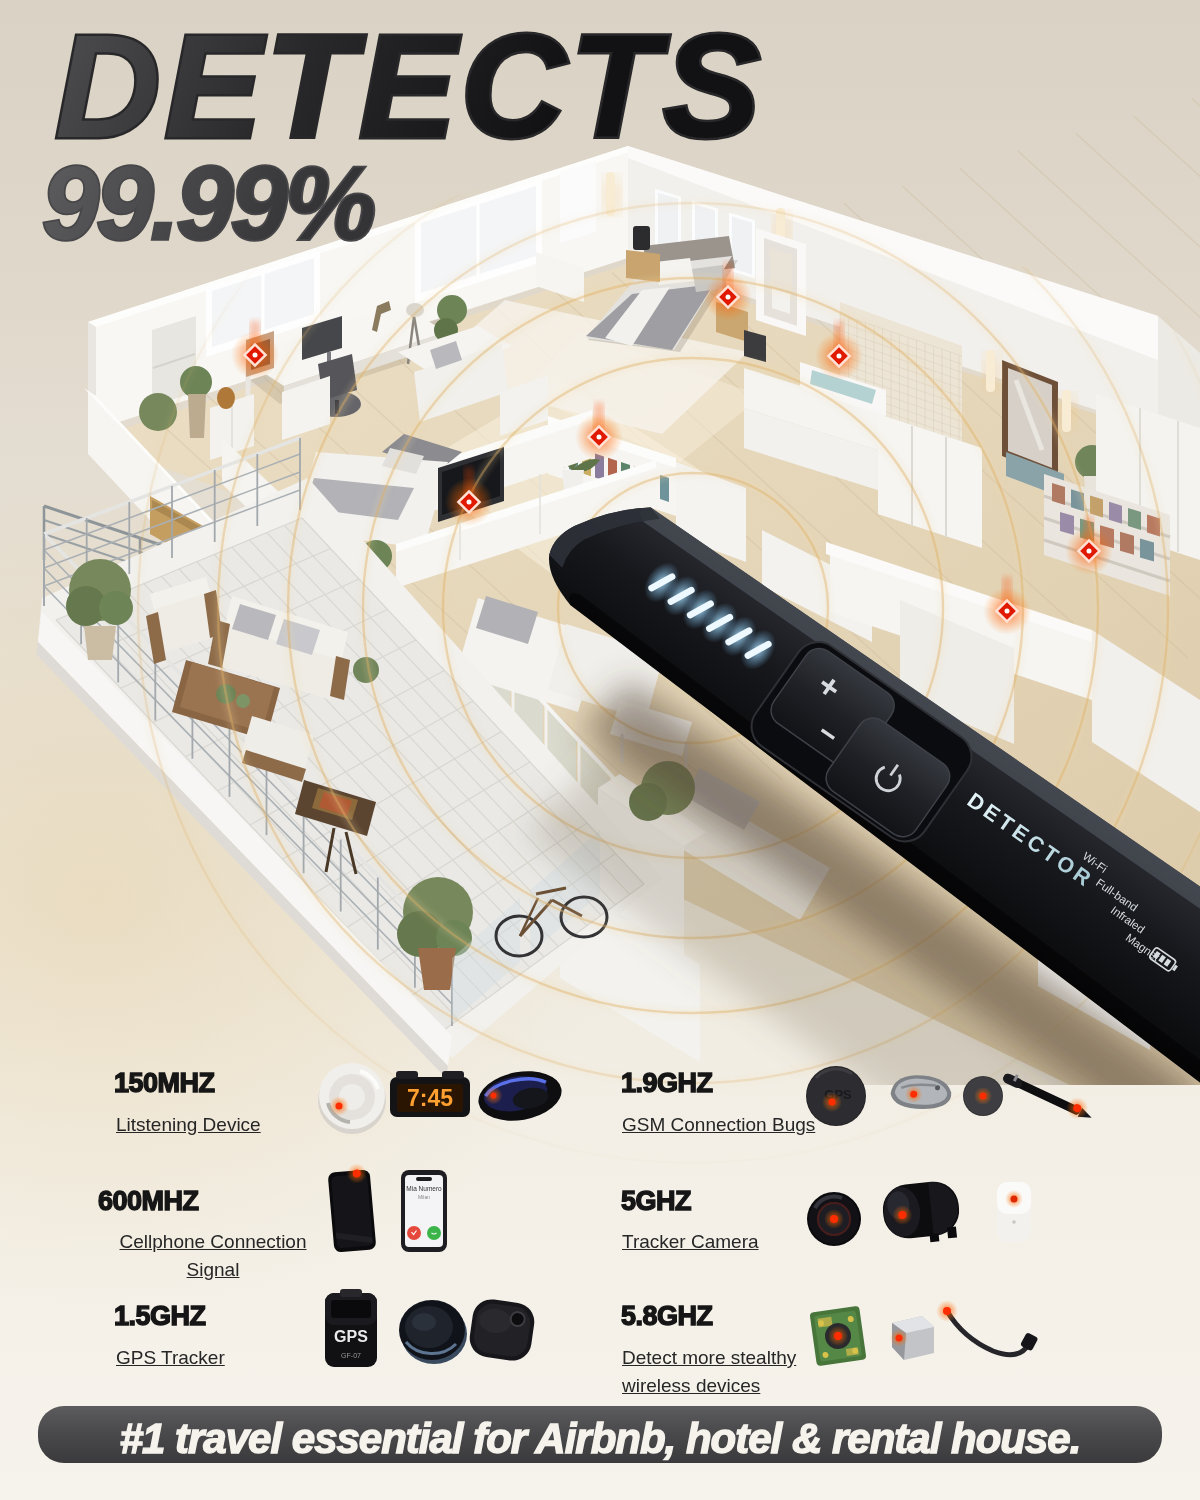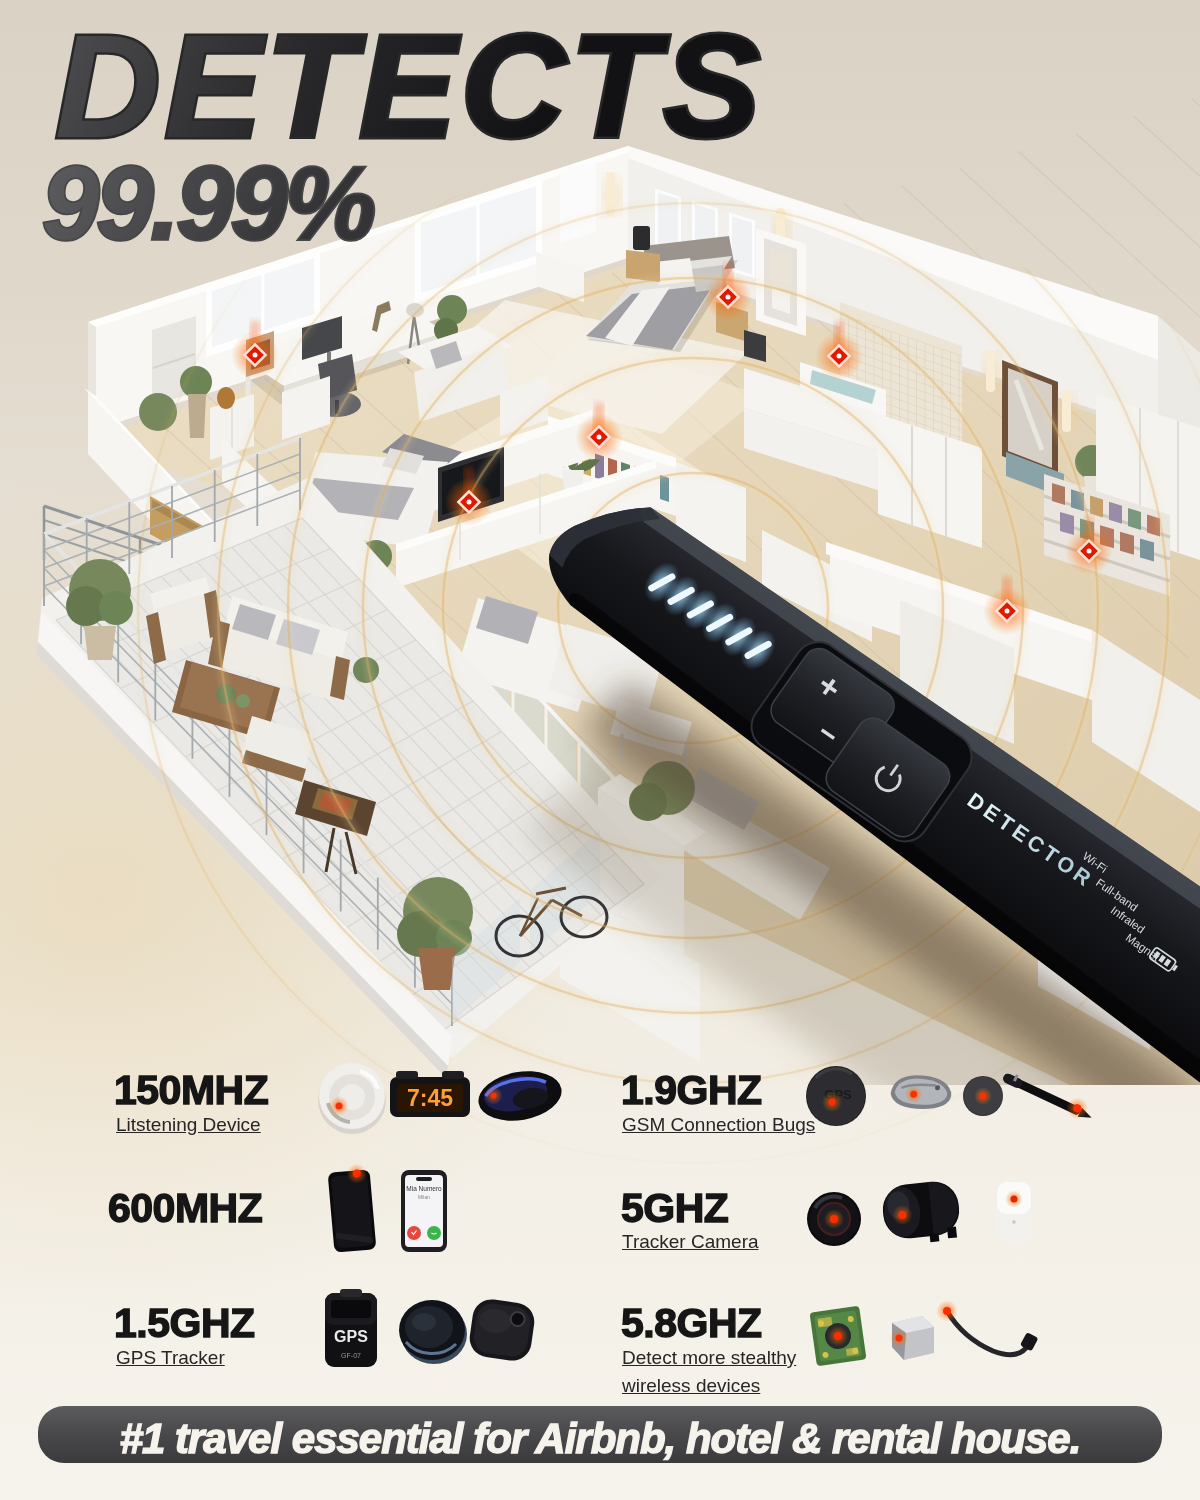--- a/index.html
+++ b/index.html
@@ -12,21 +12,21 @@
 .hd{font-weight:bold;font-style:italic;line-height:1;}
 #t-detects,#t-detects-s{left:55px;top:14px;font-size:146px;letter-spacing:4px;}
 #t-detects-s{-webkit-text-stroke:5px #28282a;color:#28282a;}
 #t-detects{background:linear-gradient(115deg,#4e4e50 0%,#28282a 35%,#121214 70%);
   -webkit-background-clip:text;background-clip:text;color:transparent;}
 #t-spy{left:803px;top:38px;font-size:75px;line-height:0.89;color:#0d0d0f;letter-spacing:1px;-webkit-text-stroke:2.6px #0d0d0f;}
 #t-999,#t-999-s{left:42px;top:152px;font-size:103px;letter-spacing:-3px;}
 #t-999-s{-webkit-text-stroke:3.6px #47474a;color:#47474a;}
 #t-999{background:linear-gradient(115deg,#5d5d5f 0%,#454547 45%,#343436 80%);
   -webkit-background-clip:text;background-clip:text;color:transparent;}
-.freq{font-weight:bold;color:#161616;font-size:41px;letter-spacing:-0.5px;line-height:1;-webkit-text-stroke:1.4px #161616;}
+.freq{font-weight:bold;color:#161616;font-size:27px;letter-spacing:-0.5px;line-height:1;-webkit-text-stroke:1.4px #161616;}
 .sub{color:#262626;font-size:19px;line-height:1.45;text-decoration:underline;}
 #banner{left:38px;top:1406px;width:1124px;height:57px;border-radius:26px;
   background:linear-gradient(180deg,#5c5c5e 0%,#4a4a4c 45%,#3a3a3c 100%);}
 #banner .txt{position:absolute;width:100%;top:9px;text-align:center;
   font-weight:bold;font-style:italic;font-size:42px;color:#f6f3ed;letter-spacing:-1px;-webkit-text-stroke:1.4px #f6f3ed;}
 </style>
 </head>
 <body>
 <div id="page">
 
@@ -801,21 +801,22 @@
 <div id="t-detects-s" class="abs hd">DETECTS</div>
 <div id="t-detects" class="abs hd">DETECTS</div>
 
 
 <div id="t-999-s" class="abs hd">99.99%</div>
 <div id="t-999" class="abs hd">99.99%</div>
 
 <div class="abs freq" style="left:114px;top:1070px">150MHZ</div>
 <div class="abs sub" style="left:116px;top:1111px">Litstening Device</div>
 
-<div class="abs freq" style="left:108px;top:1188px">600MHZ</div>
+<div class="abs freq" style="left:98px;top:1188px">600MHZ</div>
+<div class="abs sub" style="left:108px;top:1228px;width:210px;text-align:center">Cellphone Connection Signal</div>
 
 <div class="abs freq" style="left:114px;top:1303px">1.5GHZ</div>
 <div class="abs sub" style="left:116px;top:1344px">GPS Tracker</div>
 
 <div class="abs freq" style="left:621px;top:1070px">1.9GHZ</div>
 <div class="abs sub" style="left:622px;top:1111px">GSM Connection Bugs</div>
 
 <div class="abs freq" style="left:621px;top:1188px">5GHZ</div>
 <div class="abs sub" style="left:622px;top:1228px">Tracker Camera</div>
 

